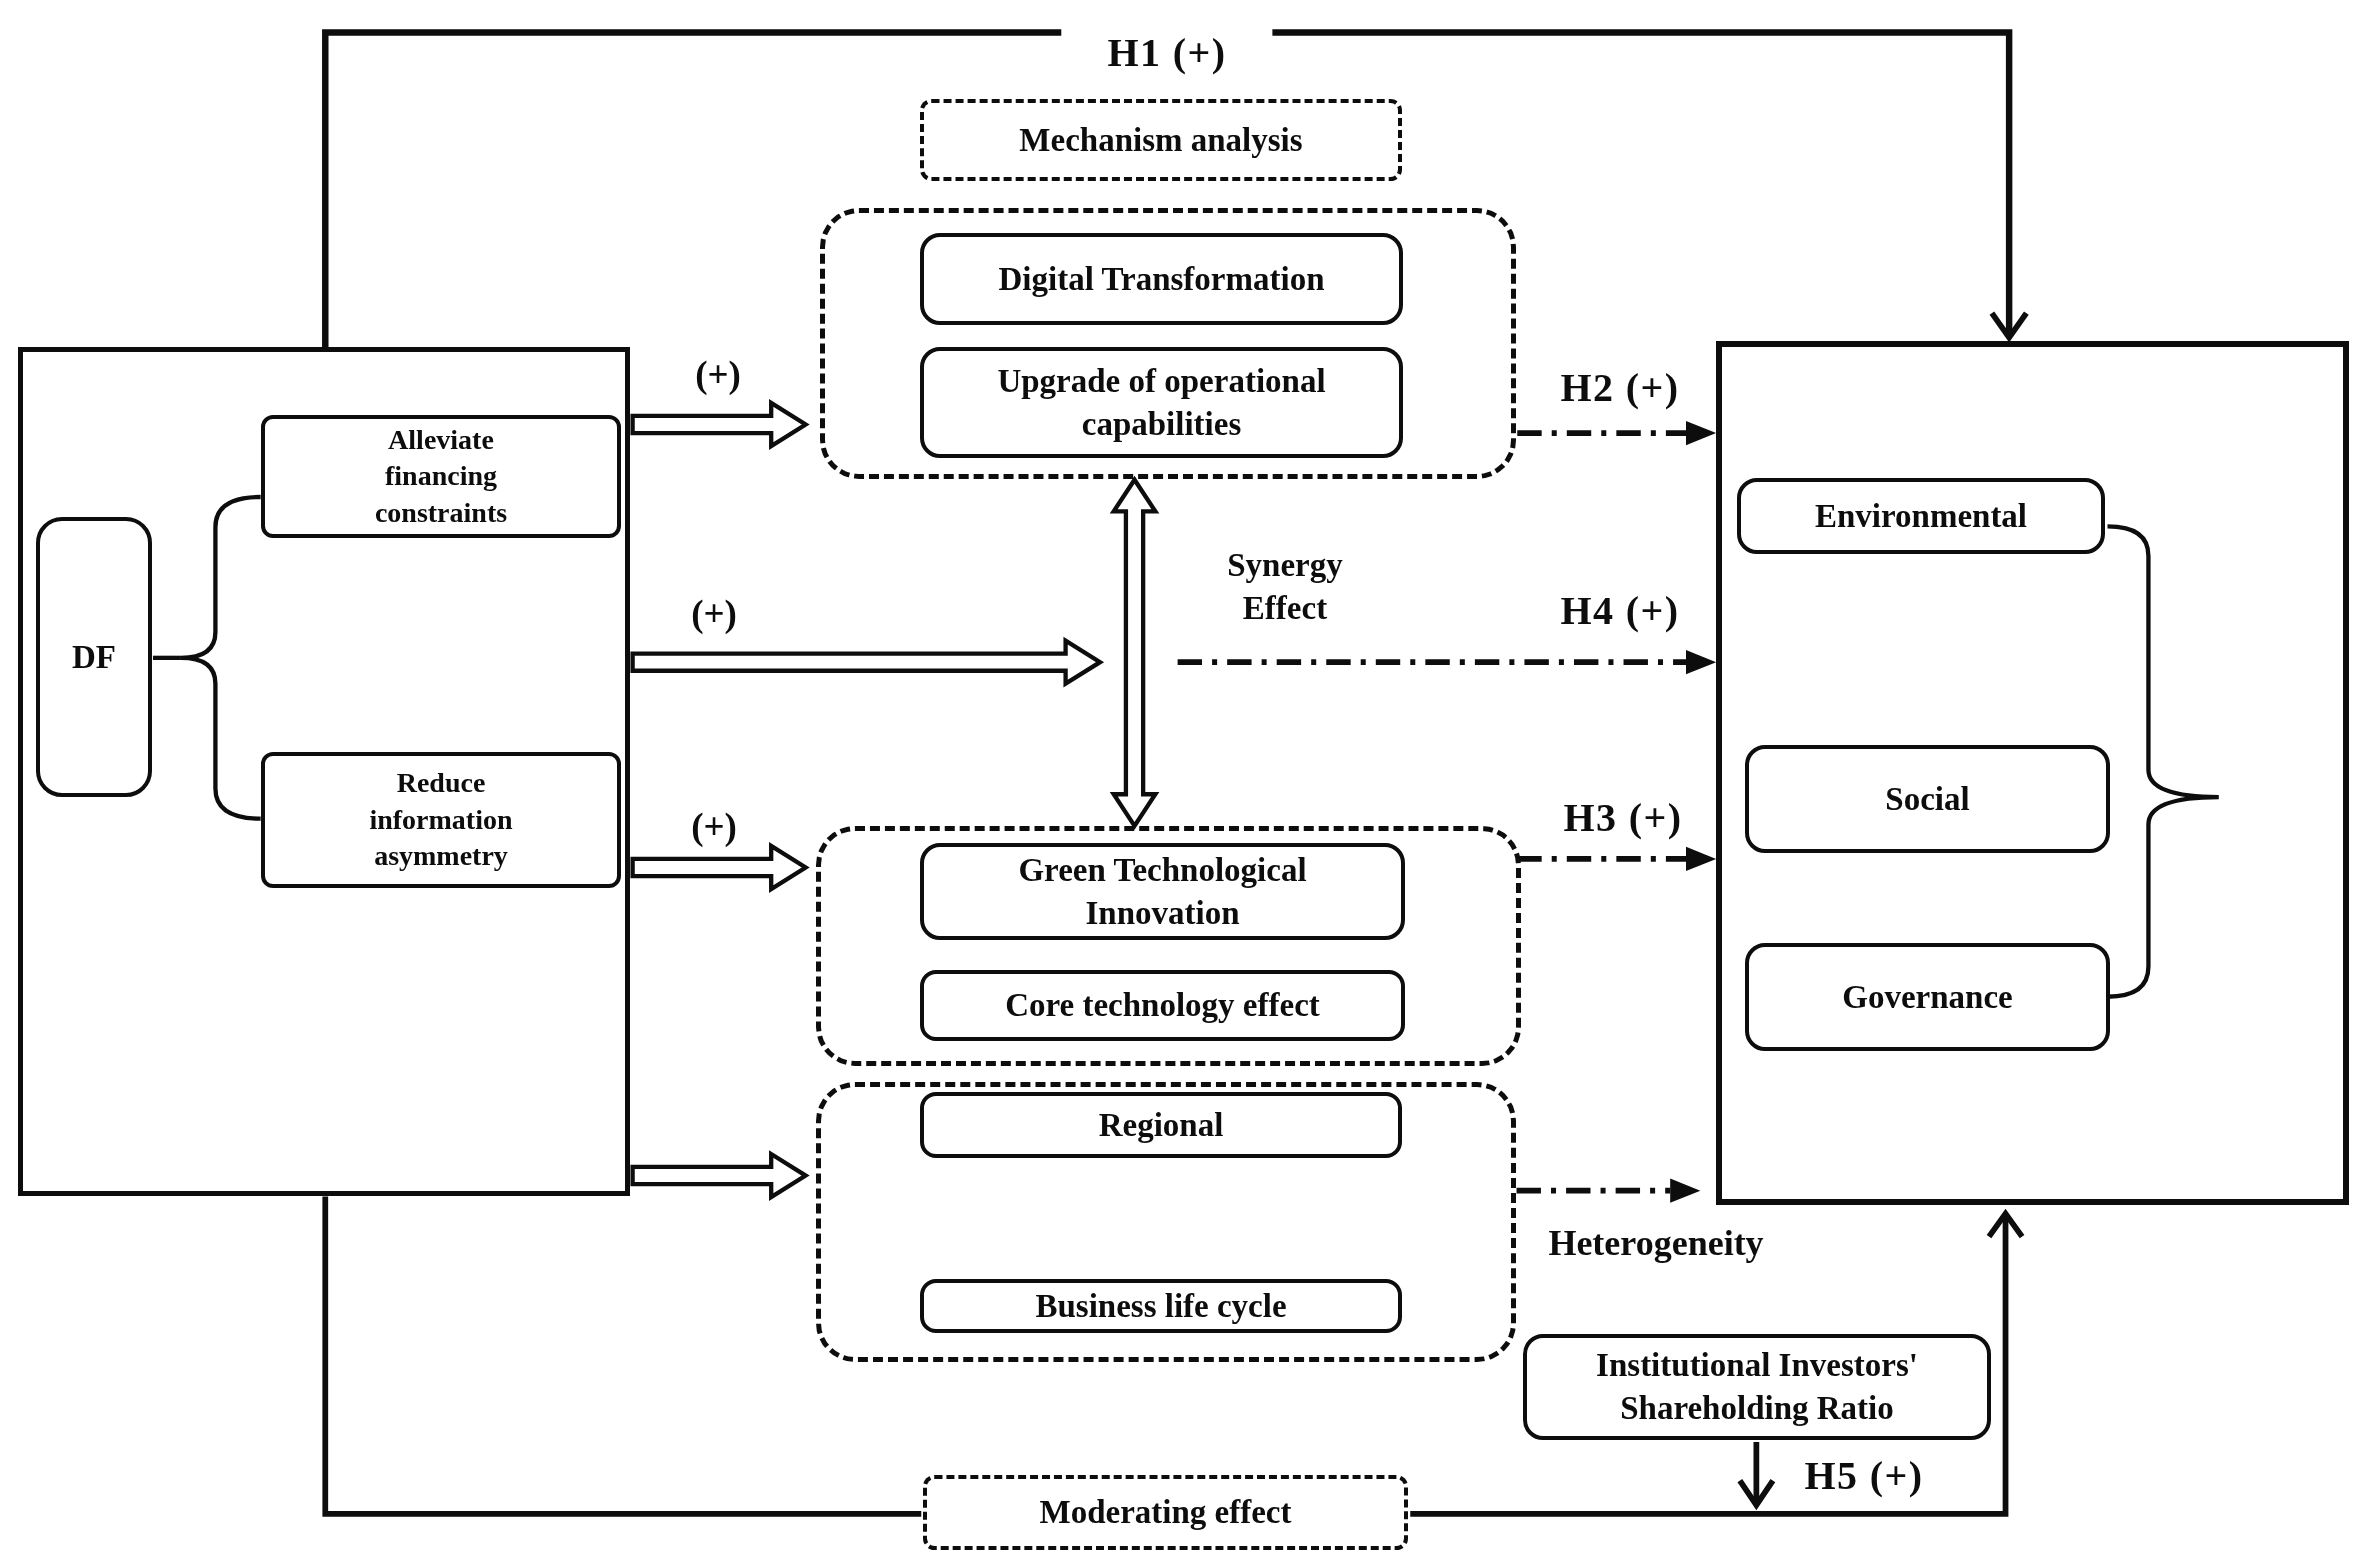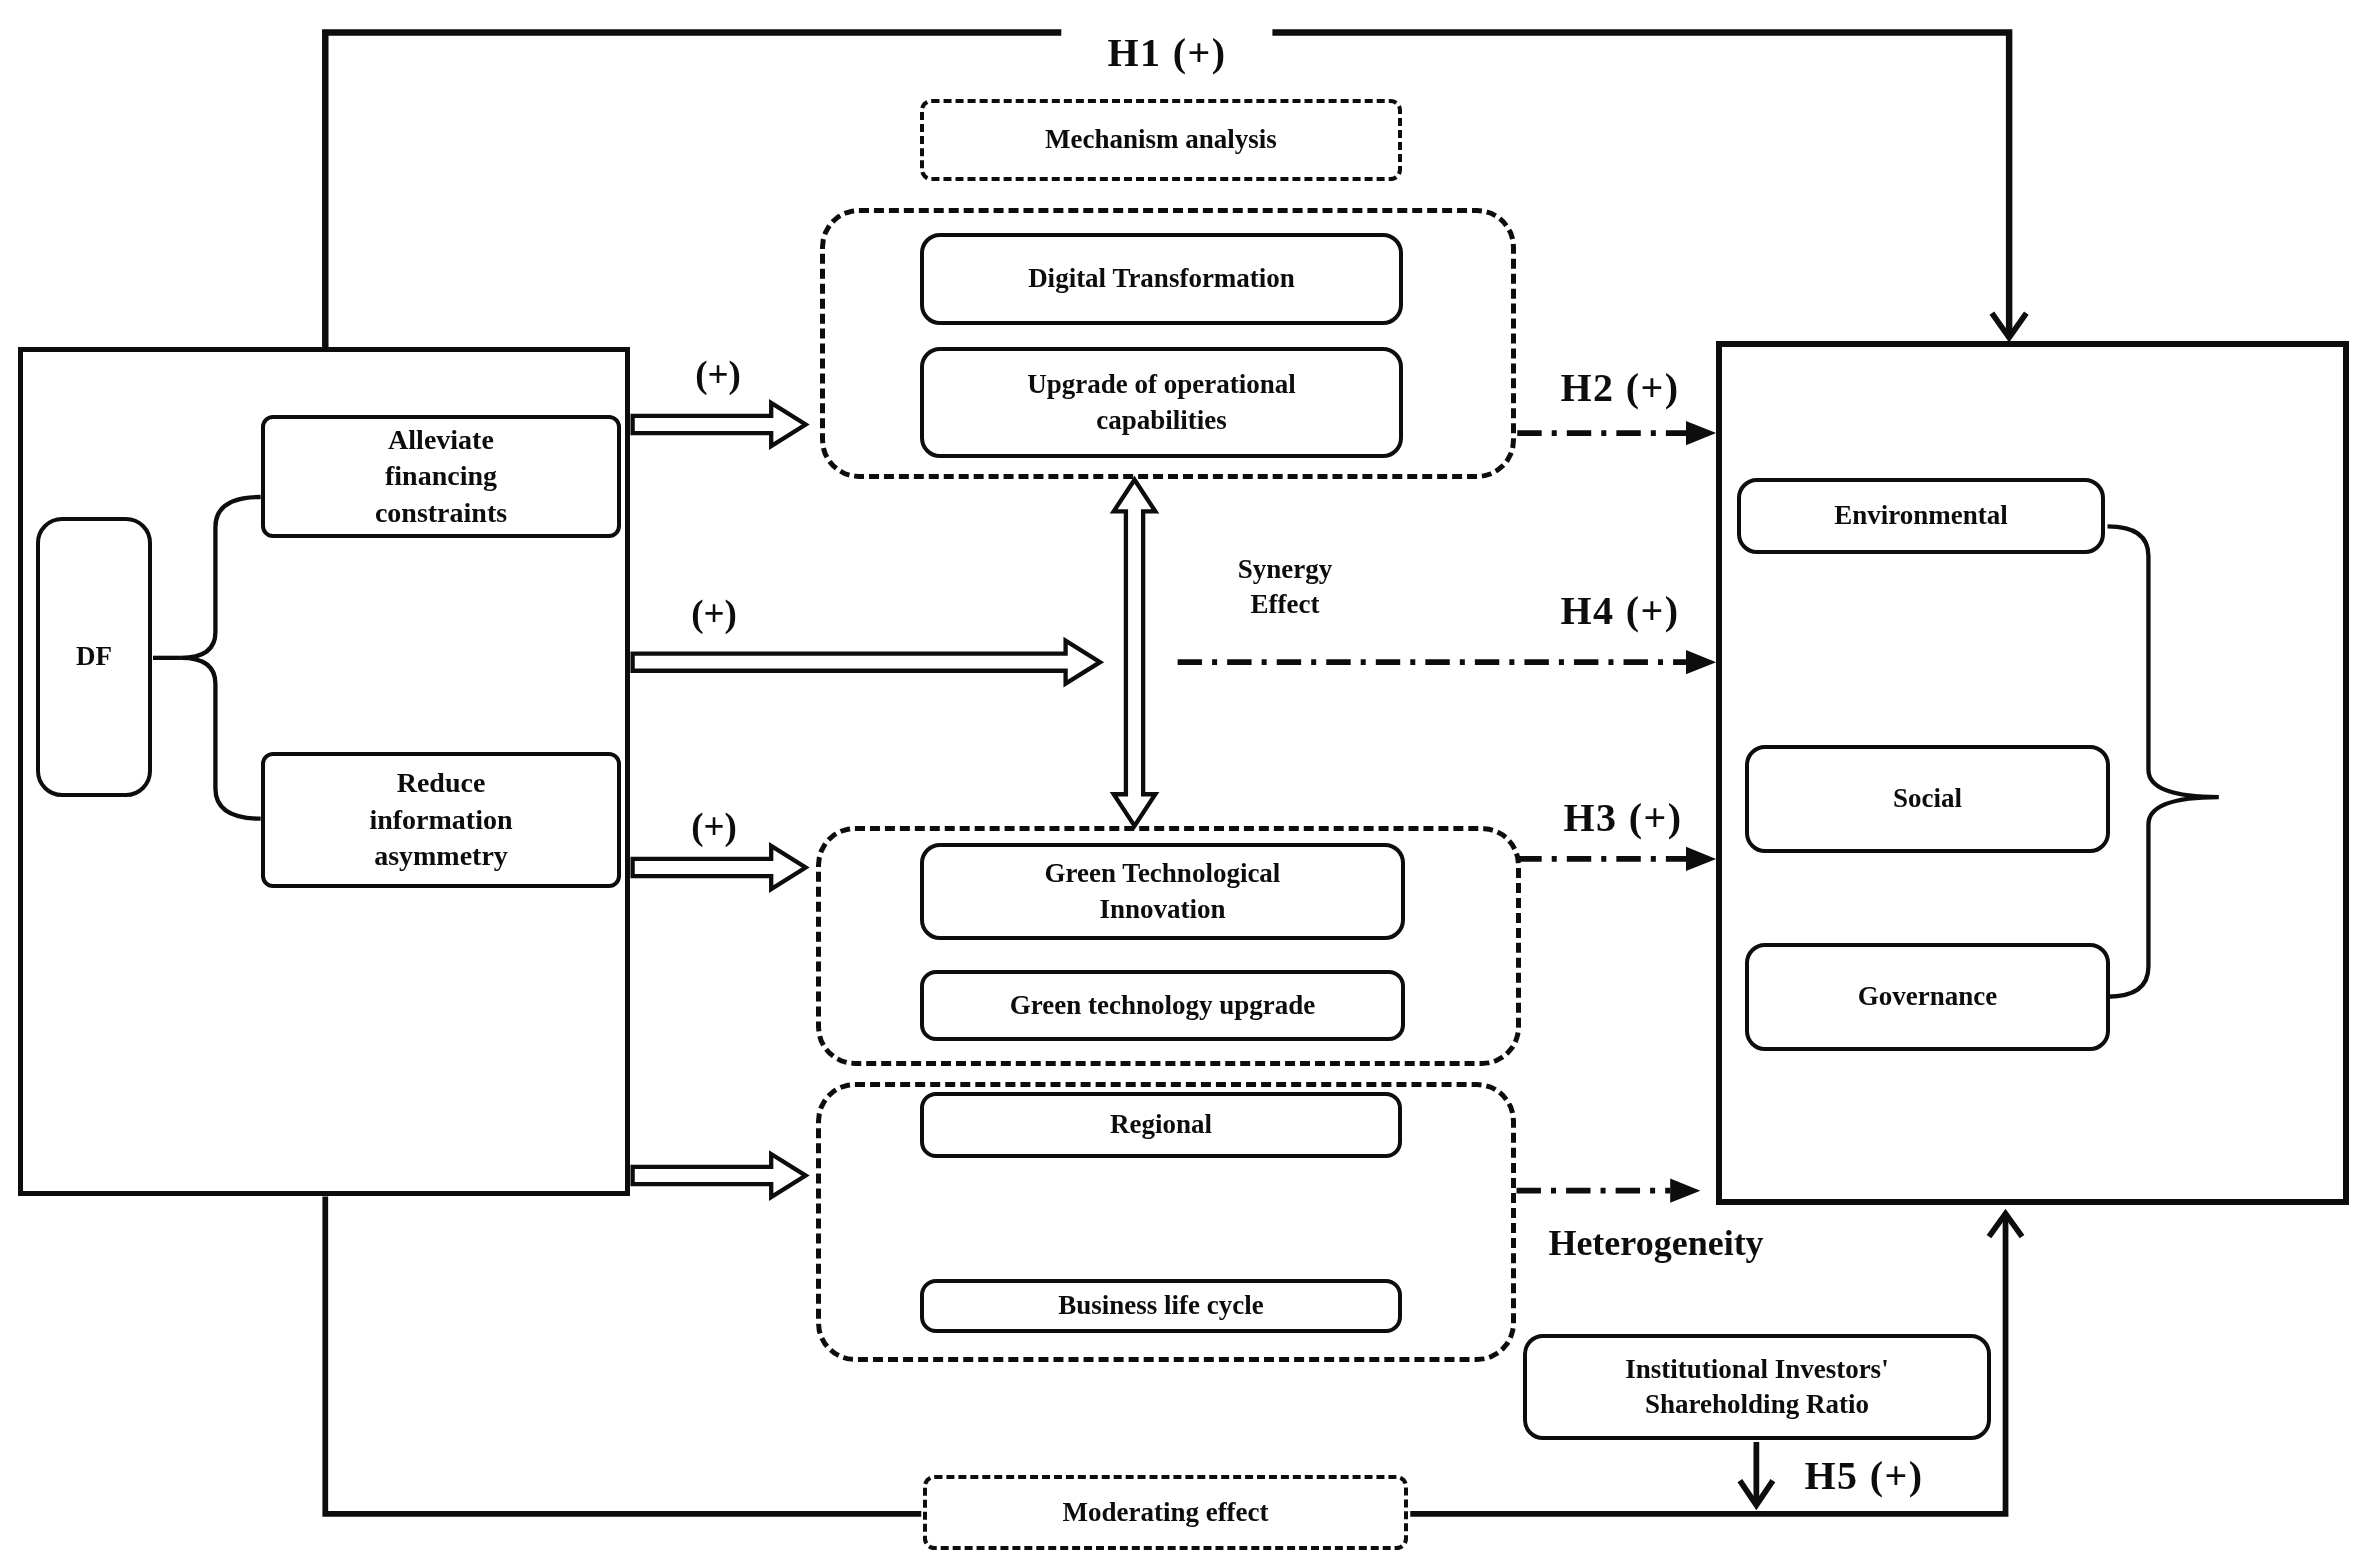--- a/index.html
+++ b/index.html
@@ -7,21 +7,21 @@
           font-family:"Liberation Serif","DejaVu Serif",serif;color:#0d0d0d;}
   .svg-layer{position:absolute;left:0;top:0;width:2366px;height:1567px;}
   .box{position:absolute;box-sizing:border-box;display:flex;align-items:center;justify-content:center;
        text-align:center;font-weight:700;white-space:pre-line;background:#ffffff;line-height:1.3;}
   .solid{border:4.3px solid #0d0d0d;border-radius:20px;}
   .outer{border:5.7px solid #0d0d0d;border-radius:0;background:transparent;}
   .dashed{border:5px dashed #0d0d0d;border-radius:39px;background:transparent;}
   .dashed-label{border:4.3px dashed #0d0d0d;border-radius:11.5px;background:#ffffff;}
   .lbl{position:absolute;transform:translate(-50%,-50%);font-weight:700;text-align:center;
        white-space:pre-line;line-height:1.3;}
-  .f46{font-size:27px;} .f44{font-size:28px;border-radius:12px;} .f50{font-size:36px;}
+  .f46{font-size:33px;} .f44{font-size:28px;border-radius:12px;} .f50{font-size:36px;}
   .f56{font-size:40px;letter-spacing:1.4px;} .f52{font-size:37px;}
 </style>
 </head>
 <body>
 
 <div class="canvas">
 
   <svg class="svg-layer" viewBox="0 0 3295 2182">
 
     <path d="M 453 486 L 453 45 L 1478 45" fill="none" stroke="#0d0d0d" stroke-width="9"></path>
@@ -71,21 +71,21 @@
   <div class="box dashed-label f46" style="left:920px;top:99px;width:482px;height:82px;"><span>Mechanism analysis</span></div>
 
   <div class="box dashed" style="left:820px;top:208px;width:696px;height:271px;"></div>
   <div class="box solid f46" style="left:920px;top:233px;width:483px;height:92px;"><span>Digital Transformation</span></div>
   <div class="box solid f46" style="left:920px;top:347px;width:483px;height:111px;"><span>Upgrade of operational
 capabilities</span></div>
 
   <div class="box dashed" style="left:816px;top:826px;width:705px;height:240px;"></div>
   <div class="box solid f46" style="left:920px;top:843px;width:485px;height:97px;"><span>Green Technological
 Innovation</span></div>
-  <div class="box solid f46" style="left:920px;top:970px;width:485px;height:71px;border-radius:16px;"><span>Green technology upgrade</span></div>
+  <div class="box solid f46" style="left:920px;top:970px;width:485px;height:71px;border-radius:16px;"><span>Core technology effect</span></div>
 
   <div class="box dashed" style="left:816px;top:1082px;width:700px;height:280px;"></div>
   <div class="box solid f46" style="left:920px;top:1092px;width:482px;height:66px;border-radius:16px;"><span>Regional</span></div>
   <div class="box solid f46" style="left:920px;top:1279px;width:482px;height:54px;border-radius:16px;"><span>Business life cycle</span></div>
 
   <div class="box solid f46" style="left:1737px;top:478px;width:368px;height:76px;"><span>Environmental</span></div>
   <div class="box solid f46" style="left:1745px;top:745px;width:365px;height:108px;"><span>Social</span></div>
   <div class="box solid f46" style="left:1745px;top:943px;width:365px;height:108px;"><span>Governance</span></div>
 
   <div class="box solid f46" style="left:1523px;top:1334px;width:468px;height:106px;"><span>Institutional Investors'

